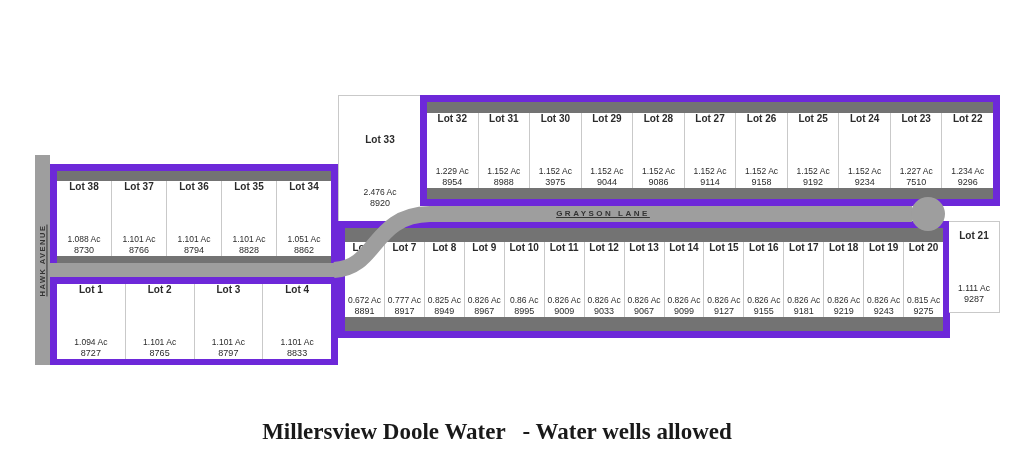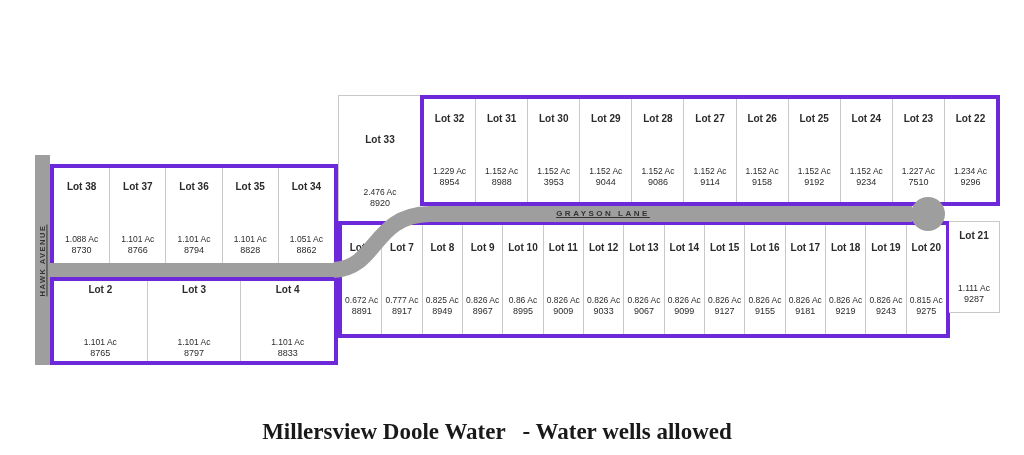--- a/index.html
+++ b/index.html
@@ -4,21 +4,21 @@
 <style>
   * { margin:0; padding:0; box-sizing:border-box; }
   html,body { background:#ffffff; }
   .canvas {
     position:relative; width:1024px; height:455px; background:#fff; overflow:hidden;
     font-family:"Liberation Sans", sans-serif;
   }
   
   .lot-row {
     position:absolute; display:flex; background:#737373;
-    border:4px solid #6d28d9; z-index:1;
+    border:7px solid #6d28d9; z-index:1;align-items:center;
   }
   .cell {
     flex:1; border-right:1px solid #c9c9c9; background:#fff;
     display:flex; flex-direction:column; align-items:center; justify-content:center;
     text-align:center; color:#2b2b2b; overflow:hidden;
   }
   .cell:last-child { border-right:none; }
   .lot-label { font-size:10px; font-weight:bold; line-height:12px; white-space:nowrap; }
   .lot-acres { font-size:8.5px; line-height:11px; white-space:nowrap;margin-top:41px; }
   .lot-addr  { font-size:9px; line-height:11px; margin-top:0; white-space:nowrap; }
@@ -89,20 +89,25 @@
 
       <div class="cell">
         <div class="lot-label">Lot 34</div>
         <div class="lot-acres">1.051 Ac</div>
         <div class="lot-addr">8862</div>
       </div>
     </div>
 
   <div class="lot-row" id="left-bottom">
 
+      <div class="cell">
+        <div class="lot-label">Lot 1</div>
+        <div class="lot-acres">1.094 Ac</div>
+        <div class="lot-addr">8727</div>
+      </div>
 
       <div class="cell">
         <div class="lot-label">Lot 2</div>
         <div class="lot-acres">1.101 Ac</div>
         <div class="lot-addr">8765</div>
       </div>
 
       <div class="cell">
         <div class="lot-label">Lot 3</div>
         <div class="lot-acres">1.101 Ac</div>
@@ -133,21 +138,21 @@
 
       <div class="cell">
         <div class="lot-label">Lot 31</div>
         <div class="lot-acres">1.152 Ac</div>
         <div class="lot-addr">8988</div>
       </div>
 
       <div class="cell">
         <div class="lot-label">Lot 30</div>
         <div class="lot-acres">1.152 Ac</div>
-        <div class="lot-addr">3953</div>
+        <div class="lot-addr">3975</div>
       </div>
 
       <div class="cell">
         <div class="lot-label">Lot 29</div>
         <div class="lot-acres">1.152 Ac</div>
         <div class="lot-addr">9044</div>
       </div>
 
       <div class="cell">
         <div class="lot-label">Lot 28</div>

